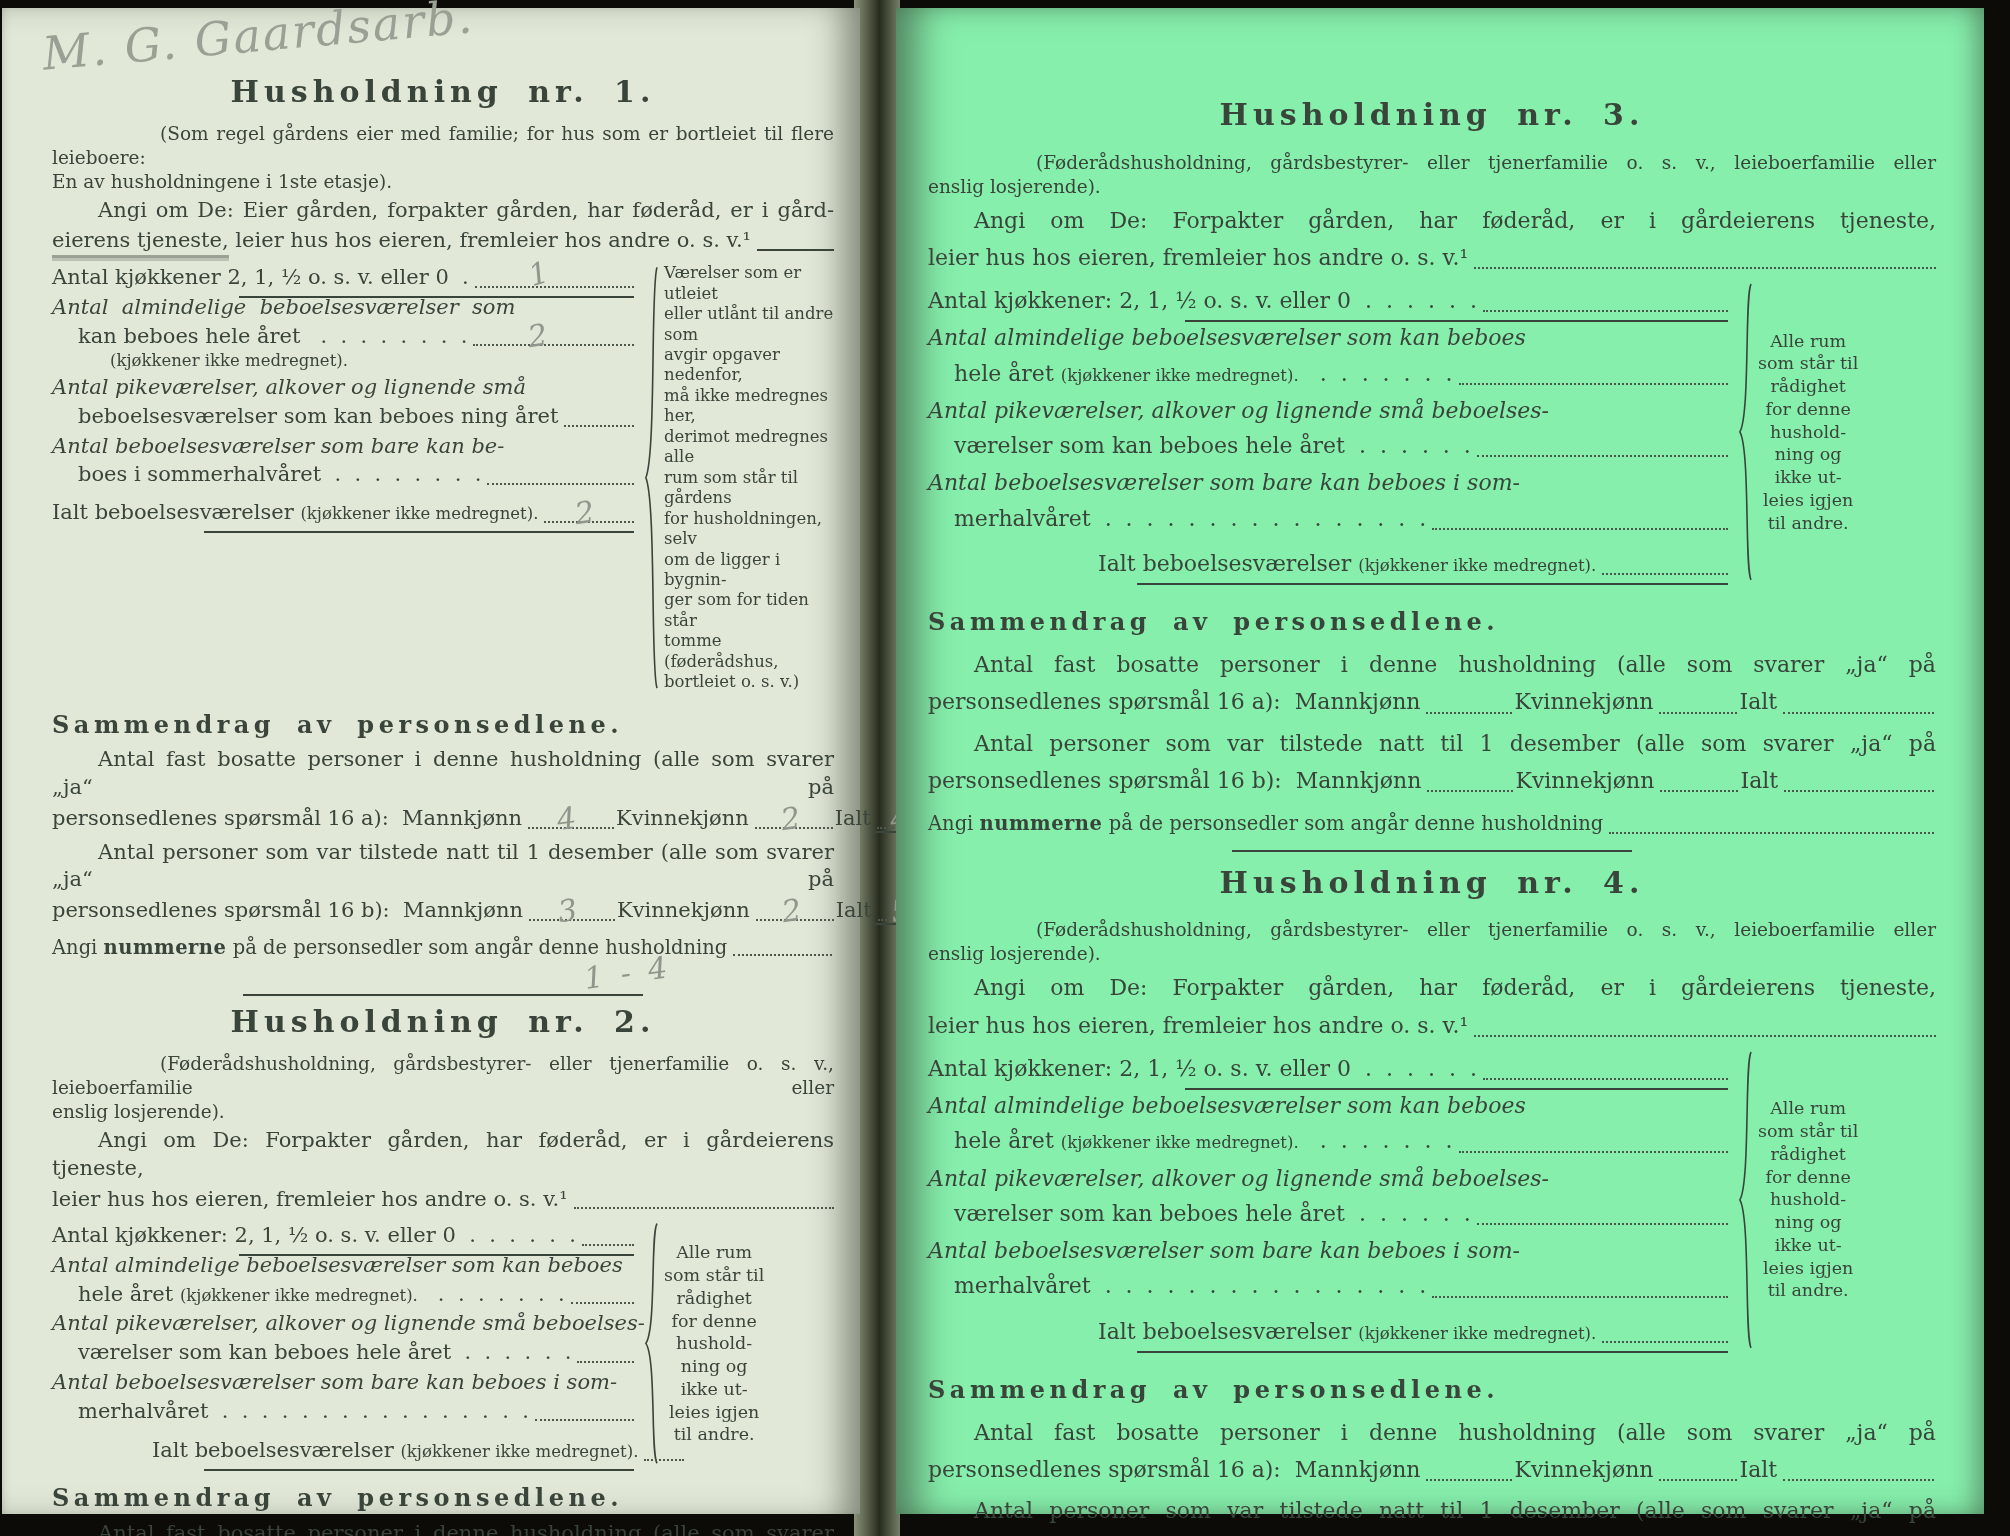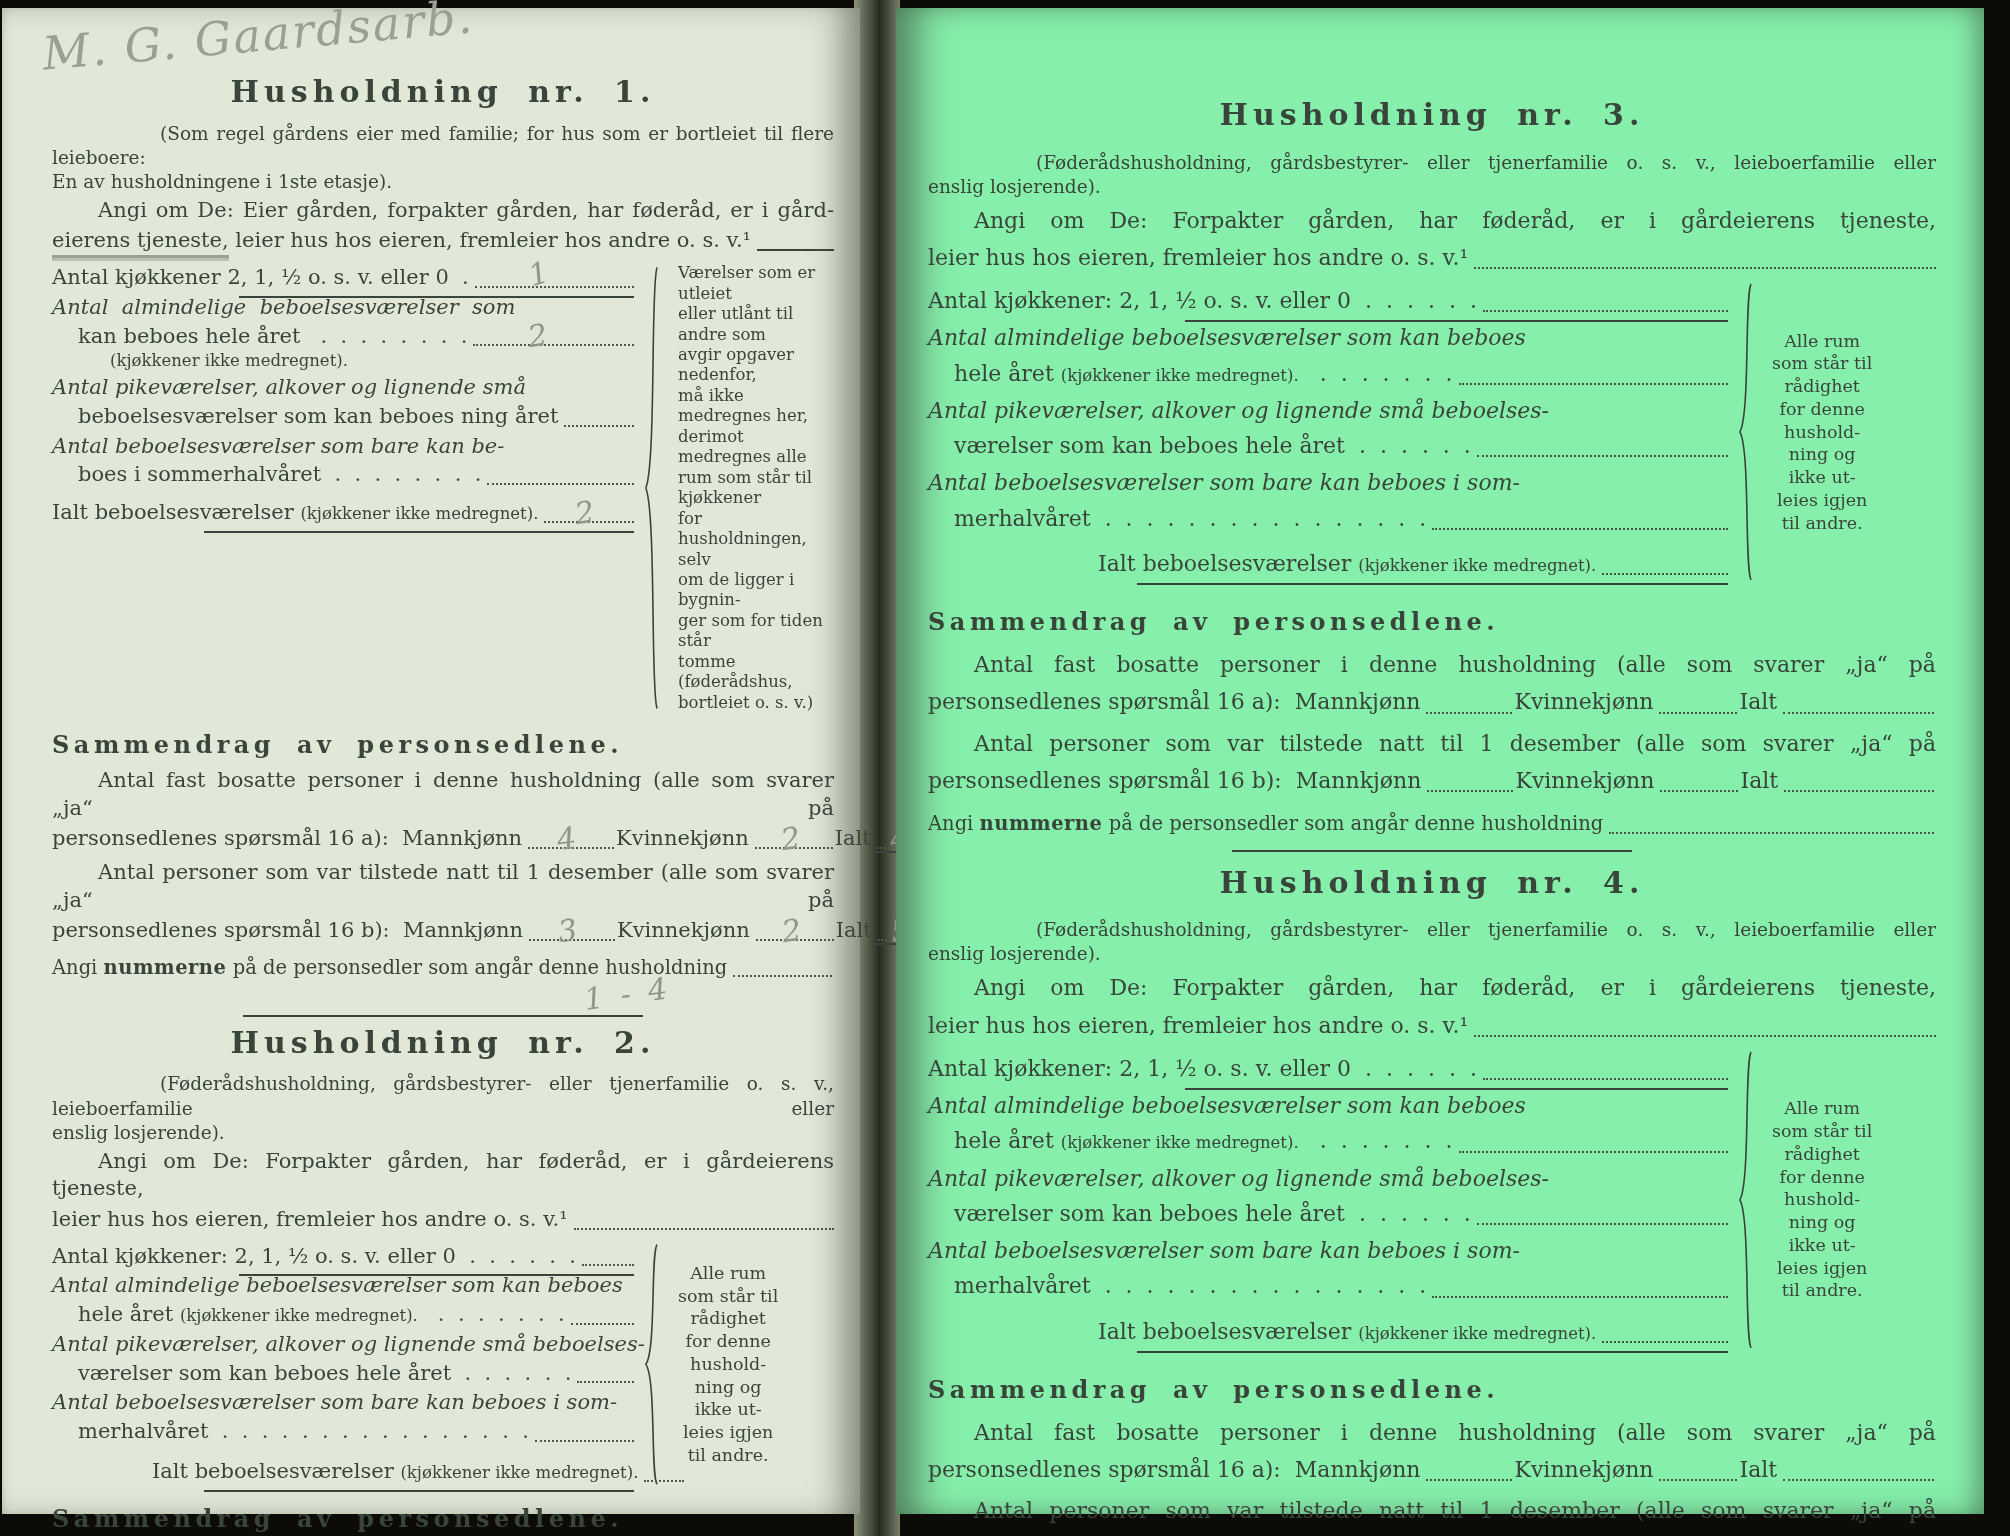--- a/index.html
+++ b/index.html
@@ -41,21 +41,21 @@
   .leader.w1{flex:0 0 86px;} .leader.w2{flex:0 0 78px;} .leader.w3{flex:1;}
   .rule-under::after{content:"";position:absolute;left:32%;right:2px;bottom:-6px;border-bottom:2.5px solid #39443a;}
   .rule-under.ialt::after{left:26%;}
   .rule2{position:relative;}
   .rule2::after{content:"";position:absolute;left:-4px;right:2px;bottom:-6px;border-bottom:2.5px solid #39443a;}
   .fsmall{font-size:16.5px;padding-left:58px;margin-top:-1px;}
   .fsmall-in{font-size:16.5px;white-space:pre;}
 
   .formblock{display:flex;margin-top:8px;}
   .rowscol{flex:1;min-width:0;}
-  .notecol{width:190px;flex:0 0 190px;display:flex;gap:19px;padding-left:8px;}
+  .notecol{width:190px;flex:0 0 190px;display:flex;gap:5px;padding-left:8px;}
   .page-right .notecol{width:198px;flex:0 0 198px;}
   .brace{width:15px;flex:0 0 15px;color:#39443a;}
   .notelines{display:flex;flex-direction:column;justify-content:center;font-size:16.5px;line-height:1.24;}
   .notelines.b{text-align:center;font-size:17.5px;line-height:1.3;}
 
   .sumhead{font-weight:bold;text-align:left;font-size:24px;letter-spacing:4.5px;word-spacing:9px;margin:16px 0 6px 0;}
   .page-right .sumhead{margin:22px 0 10px 0;}
   .sumrow{display:flex;align-items:baseline;margin:2px 0 6px 0;}
   .page-right .sumrow{margin:4px 0 10px 0;}
   .numrow{display:flex;align-items:baseline;font-size:19.5px;margin-top:10px;}
@@ -132,21 +132,21 @@
           <div class="notecol">
             <svg class="brace" viewBox="0 0 16 100" preserveAspectRatio="none">
                 <path d="M14 1 C7 4 13 44 2 50 C13 56 7 96 14 99" fill="none" stroke="currentColor" stroke-width="1.6" vector-effect="non-scaling-stroke"></path>
               </svg>
             <div class="notelines a">
               <span>Værelser som er utleiet</span>
               <span>eller utlånt til andre som</span>
               <span>avgir opgaver nedenfor,</span>
               <span>må ikke medregnes her,</span>
               <span>derimot medregnes alle</span>
-              <span>rum som står til kjøkkener</span>
+              <span>rum som står til gårdens</span>
               <span>for husholdningen, selv</span>
               <span>om de ligger i bygnin-</span>
               <span>ger som for tiden står</span>
               <span>tomme (føderådshus,</span>
               <span>bortleiet o. s. v.)</span>
             </div>
           </div>
         </div>
 
         <div class="sumhead">Sammendrag av personsedlene.</div>

